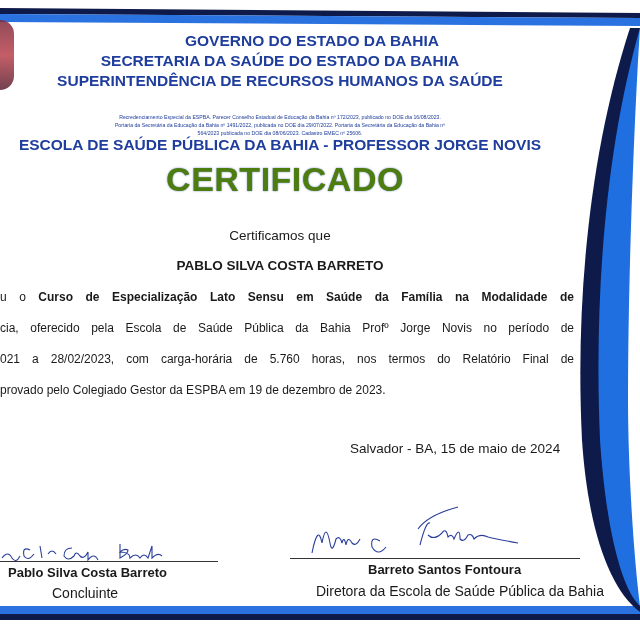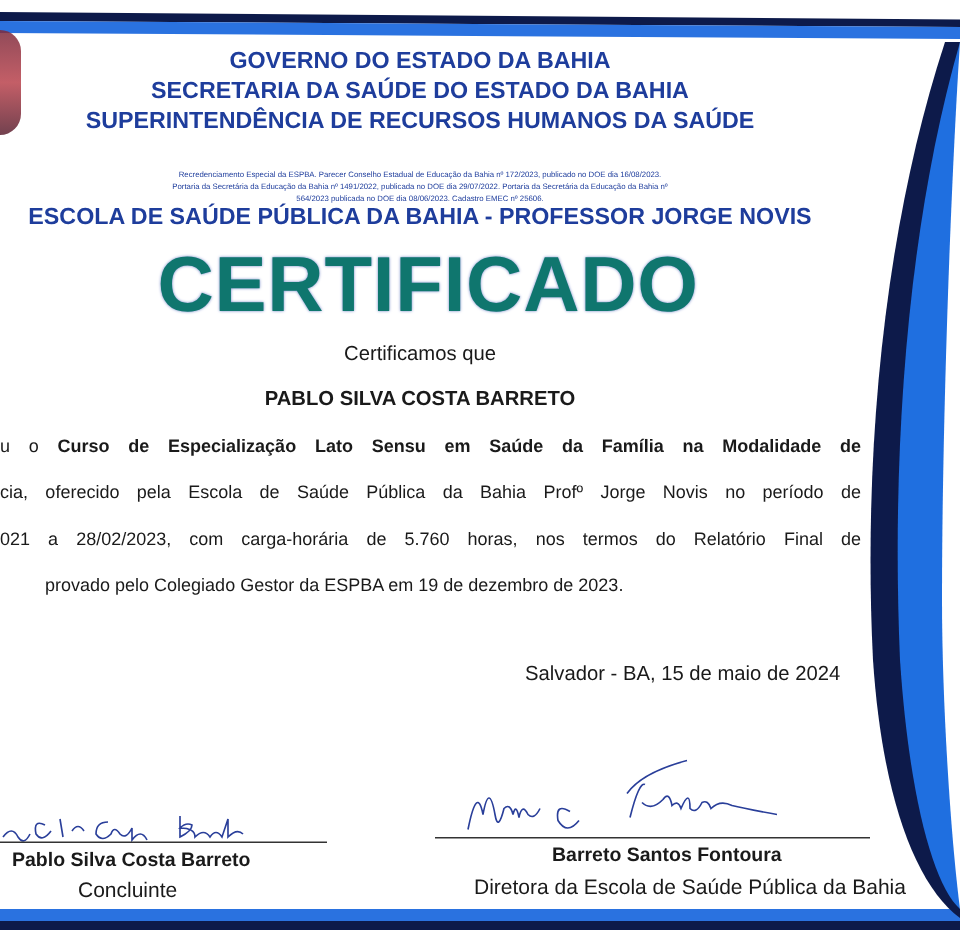--- a/index.html
+++ b/index.html
@@ -26,21 +26,21 @@
   .h-line {
     color:#1e3d9c; font-weight:bold; white-space:nowrap;
     font-family:"Liberation Sans", sans-serif;
   }
   .h1 { position:absolute; left:0; width:560px; text-align:center; font-size:15.5px; }
   .fine {
     position:absolute; text-align:center; font-size:5.2px; color:#1e3d9c; white-space:nowrap;
   }
   .title {
     position:absolute; left:105px; top:160px; width:360px; text-align:center;
-    font-size:52px; font-weight:bold; color:#0f766e;
+    font-size:34px; font-weight:bold; color:#4d7c0f;
     letter-spacing:0.5px; text-shadow:0 0 2px #6a7fc4;
     font-family:"Liberation Sans", sans-serif;
   }
   .intro { position:absolute; left:0; width:560px; text-align:center; font-size:13.5px; }
   .name { position:absolute; left:0; width:560px; text-align:center; font-size:13.5px; font-weight:bold; }
   .body-line {
     position:absolute; left:0; width:580px; font-size:12px; white-space:nowrap;
   }
   .justify { text-align:justify; text-align-last:justify; }
   .place-date { position:absolute; left:350px; top:441px; font-size:13.5px; white-space:nowrap;text-align:center; }
@@ -60,42 +60,42 @@
   <rect x="0" y="0" width="640" height="8" fill="#2a72e0"></rect>
   <rect x="0" y="8" width="640" height="6" fill="#0d1a4a"></rect>
 </svg>
 <svg class="right-band" viewBox="0 0 80 627" preserveAspectRatio="none">
   <path d="M70 28 C 30 150, 15 300, 22 440 C 28 530, 50 590, 80 612 L80 28 Z" fill="#0d1a4a"></path>
   <path d="M80 28 C 45 150, 34 300, 40 440 C 46 530, 62 590, 80 606 Z" fill="#1f6fe0"></path>
   <path d="M80 28 L80 606 C 74 560, 68 470, 68 400 C 68 280, 74 120, 80 28 Z" fill="#ffffff"></path>
 </svg>
 <div class="left-logo"></div>
 
-<div class="h-line h1" style="top:32px;">GOVERNO DO ESTADO DA BAHIA</div>
+<div class="h-line h1" style="top:32px;padding-left:32px;">GOVERNO DO ESTADO DA BAHIA</div>
 <div class="h-line h1" style="top:52px;">SECRETARIA DA SAÚDE DO ESTADO DA BAHIA</div>
 <div class="h-line h1" style="top:72px;text-align:center;">SUPERINTENDÊNCIA DE RECURSOS HUMANOS DA SAÚDE</div>
 <div class="h-line h1" style="top:92px;margin-top:44px;">ESCOLA DE SAÚDE PÚBLICA DA BAHIA - PROFESSOR JORGE NOVIS</div>
 
 <div class="fine" style="left:0; width:560px; top:114px;">Recredenciamento Especial da ESPBA. Parecer Conselho Estadual de Educação da Bahia nº 172/2023, publicado no DOE dia 16/08/2023.</div>
 <div class="fine" style="left:0; width:560px; top:122px;">Portaria da Secretária da Educação da Bahia nº 1491/2022, publicada no DOE dia 29/07/2022. Portaria da Secretária da Educação da Bahia nº</div>
 <div class="fine" style="left:0; width:560px; top:130px;">564/2023 publicada no DOE dia 08/06/2023. Cadastro EMEC nº 25606.</div>
 
 <div class="title">CERTIFICADO</div>
 
 <div class="intro" style="top:228px;">Certificamos que</div>
 <div class="name" style="top:258px;">PABLO SILVA COSTA BARRETO</div>
 
 <div class="body-line justify" style="top:290px; left:0; width:574px;">
   <span>u o </span><b>Curso de Especialização Lato Sensu em Saúde da Família na Modalidade de</b>
 </div>
 <div class="body-line justify" style="top:321px; left:0; width:574px;">
   <span>cia</span><span>, oferecido pela Escola de Saúde Pública da Bahia Profº Jorge Novis no período de</span>
 </div>
 <div class="body-line justify" style="top:352px; left:0; width:574px;">021 a 28/02/2023, com carga-horária de 5.760 horas, nos termos do Relatório Final de</div>
-<div class="body-line" style="top:383px; left:0;padding-left:30px;">provado pelo Colegiado Gestor da ESPBA em 19 de dezembro de 2023.</div>
+<div class="body-line" style="top:383px; left:0;">provado pelo Colegiado Gestor da ESPBA em 19 de dezembro de 2023.</div>
 
 <div class="place-date">Salvador - BA, 15 de maio de 2024</div>
 
 <svg class="sig" style="left:0; top:530px;" width="220" height="36" viewBox="0 0 220 36">
   <path d="M2 28 q6 -8 10 0 q4 6 8 -2 M30 20 q-8 -4 -6 6 q4 6 10 -2 M40 16 l2 12 M48 24 q4 -6 8 0 M72 18 q-8 0 -8 8 q4 6 10 0 q2 -6 6 0 q4 4 8 -4 l0 8 q6 -8 10 0 M120 14 l0 14 q8 -4 8 -8 q-4 -2 -8 2 q10 0 10 6 q6 -6 10 0 q4 -6 8 0 l4 -12 l0 12 q6 -6 10 -2" stroke="#2a3f9a" stroke-width="1.1" fill="none"></path>
 </svg>
 <div class="sig-line" style="left:0; top:561px; width:218px;"></div>
 <div class="sig-name" style="left:8px; top:565px;">Pablo Silva Costa Barreto</div>
 <div class="sig-role" style="left:52px; top:585px;">Concluinte</div>
 

